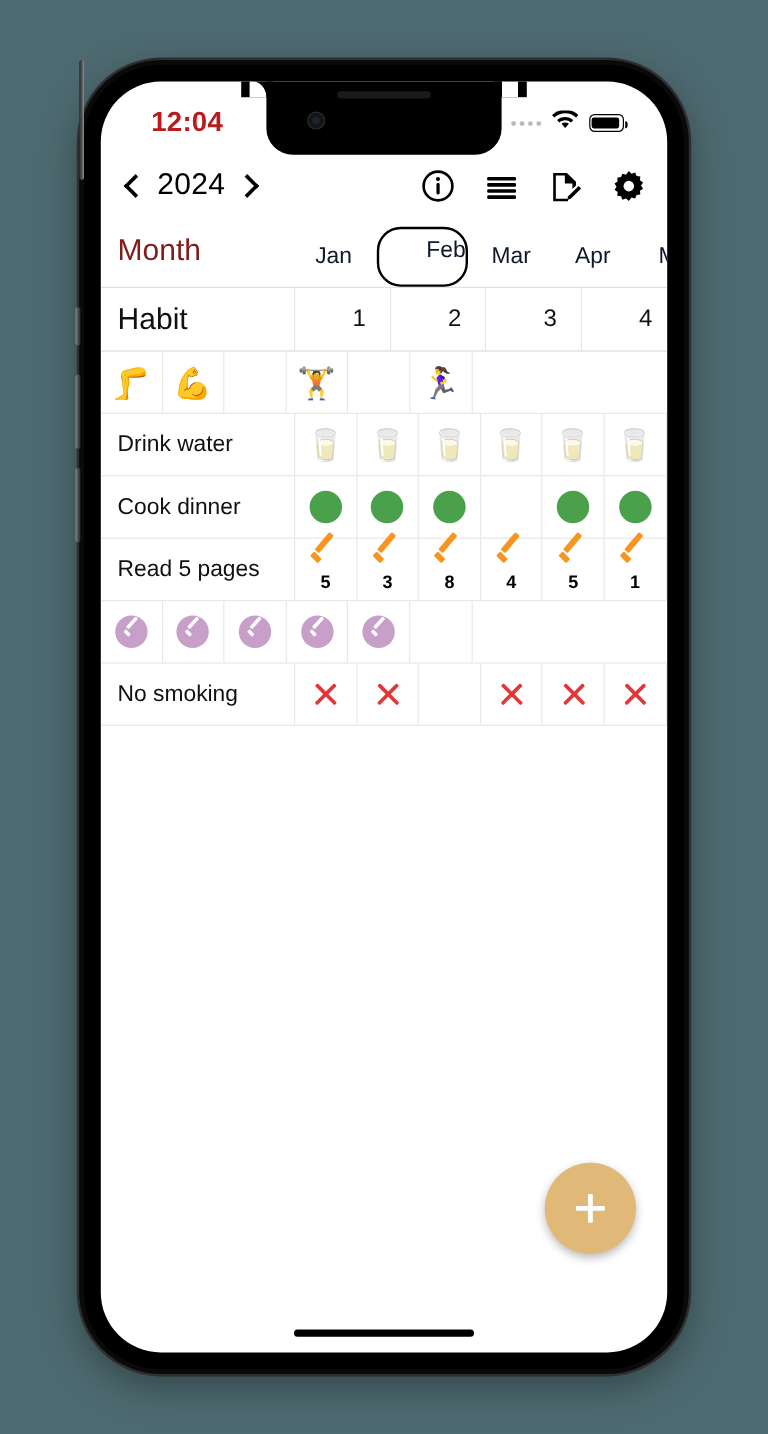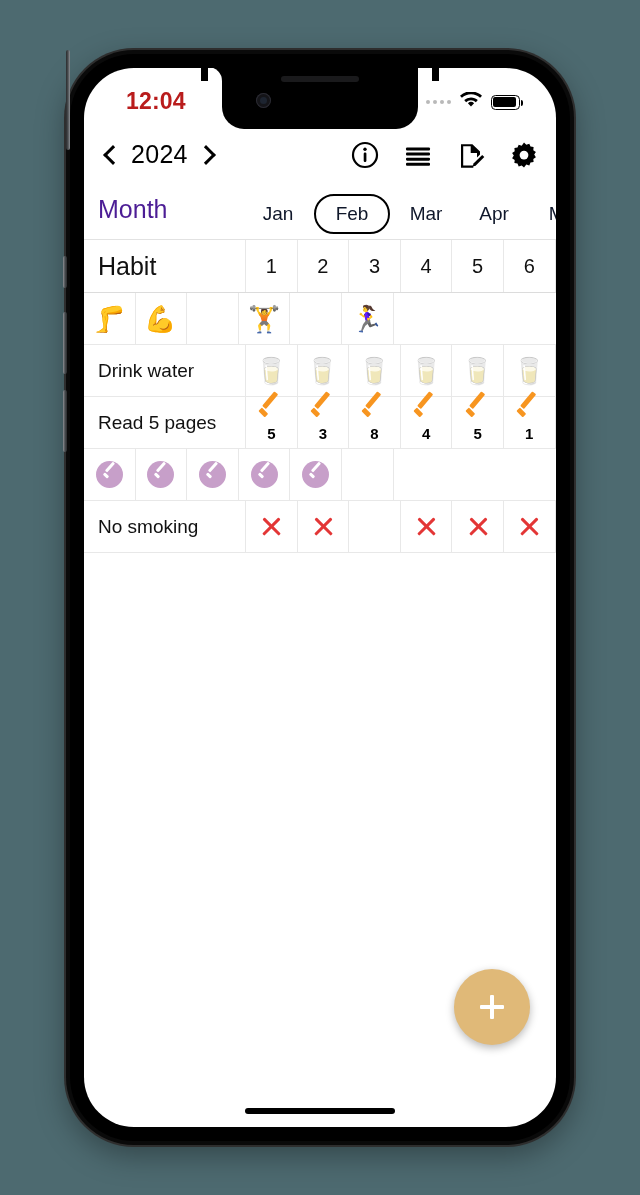--- a/index.html
+++ b/index.html
@@ -103,35 +103,35 @@
   #year-label{ font-size:25px; font-weight:500; color:#000; letter-spacing:.3px; }
 
   #toolbar-icons{ position:absolute; right:18px; top:9px; display:flex; align-items:center; gap:25px; }
   .tb-icon{ width:28px; height:28px; display:block; cursor:pointer; }
 
   
   #month-strip{
     position:absolute; top:120px; left:0; width:472px; height:52px;
     border-bottom:1px solid #e2e2e2;
   }
-  #month-word{ position:absolute; left:14px; top:7px; font-size:25px; color:#4c1d95; }
+  #month-word{ position:absolute; left:14px; top:7px; font-size:25px; color:#7f1d1d; }
   #month-tabs{ position:absolute; left:160px; top:0; height:52px; display:flex; align-items:center; }
   .m-tab{
     width:68px; text-align:center; font-size:19px; color:#0f172a;
     line-height:36px; cursor:pointer;
   }
   .m-tab.active{
-    border:2.4px solid #000; border-radius:20px; width:76px; height:40px;
-    line-height:36px; margin:0 2px;
+    border:2.4px solid #000; border-radius:20px; width:76px; height:50px;
+    line-height:36px; margin:0 2px;text-align:right;
   }
 
   
   #habit-table{ position:absolute; top:172px; left:0; width:472px; }
   .row{ display:flex; height:52px; border-bottom:1px solid #e8e8e8; }
-  .row.header-row{ height:53px; border-bottom:1px solid #dcdcdc; }
+  .row.header-row{ height:53px; border-bottom:1px solid #dcdcdc;gap:28px; }
   .cell-label{
     width:162px; flex:0 0 162px; display:flex; align-items:center;
     padding-left:14px; font-size:19px; color:#111;
     border-right:1px solid #e8e8e8;
   }
   .header-row .cell-label{ font-size:25px; }
   .cell{
     width:51.6px; flex:0 0 51.6px; display:flex; flex-direction:column;
     align-items:center; justify-content:center;
     border-right:1px solid #e8e8e8; position:relative;
@@ -323,20 +323,39 @@
               <span class="emoji">🥛</span>
             </div>
             <div class="cell">
               <span class="emoji">🥛</span>
             </div>
             <div class="cell">
               <span class="emoji">🥛</span>
             </div>
           </div>
           <div class="row">
+            <div class="cell-label">Cook dinner</div>
+            <div class="cell">
+              <span class="dot-green"></span>
+            </div>
+            <div class="cell">
+              <span class="dot-green"></span>
+            </div>
+            <div class="cell">
+              <span class="dot-green"></span>
+            </div>
+            <div class="cell"></div>
+            <div class="cell">
+              <span class="dot-green"></span>
+            </div>
+            <div class="cell">
+              <span class="dot-green"></span>
+            </div>
+          </div>
+          <div class="row">
             <div class="cell-label">Read 5 pages</div>
             <div class="cell">
               <span class="check-orange"></span>
               <span class="count-num">5</span>
             </div>
             <div class="cell">
               <span class="check-orange"></span>
               <span class="count-num">3</span>
             </div>
             <div class="cell">

